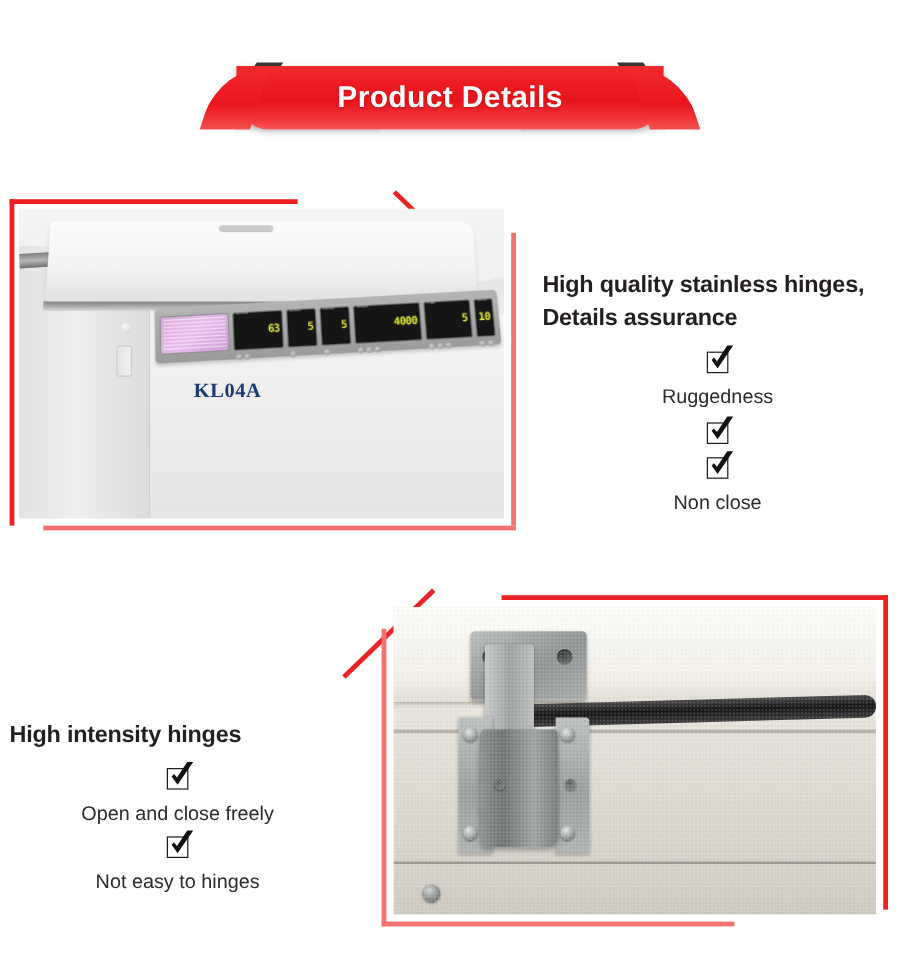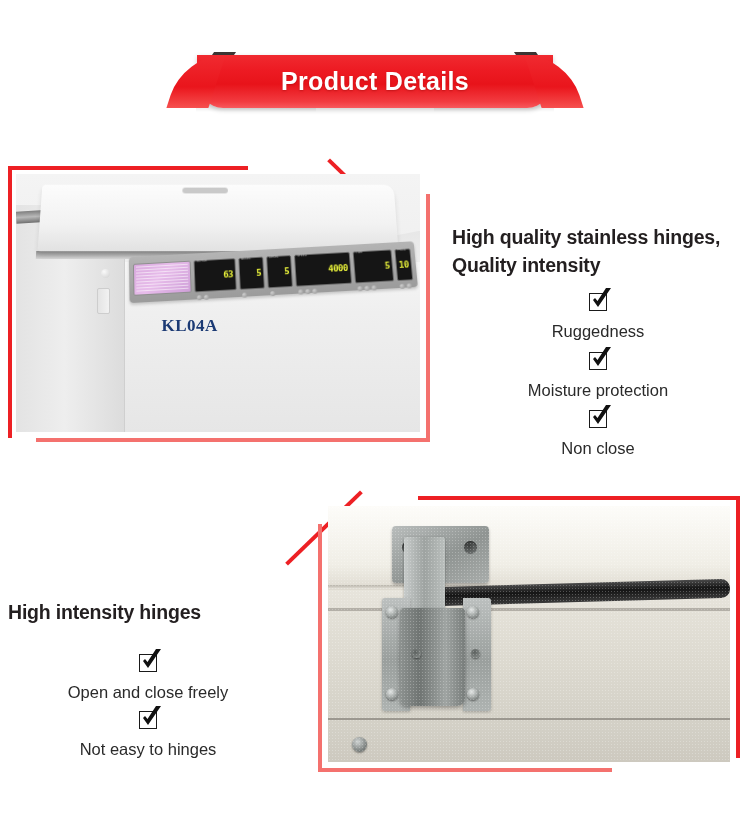--- a/index.html
+++ b/index.html
@@ -277,21 +277,21 @@
     background-image:
       radial-gradient(rgba(255,255,255,0.25) 0.5px, rgba(0,0,0,0) 0.6px),
       radial-gradient(rgba(0,0,0,0.10) 0.5px, rgba(0,0,0,0) 0.6px);
     background-size: 3px 3px, 4px 4px;
     background-position: 0 0, 2px 1px;
   }
 
   
   #text2 { left: 8px; top: 599px; width: 280px; }
   #text2 .headline { font-size: 19.5px; }
-  #text2 .checklist { margin-top: 27px; }
+  #text2 .checklist { margin-top: 13px; }
   #text2 .check-item { margin-bottom: 10px; }
 </style>
 </head>
 <body>
 
 <div class="page">
 
   <div class="banner-wrap">
     <div class="ribbon-shadow-l"></div>
     <div class="ribbon-shadow-r"></div>
@@ -380,38 +380,37 @@
         </div>
 
         <div class="cf-model">KL04A</div>
       </div>
     </div>
   </div>
 
   <div class="textblock" id="text1">
     <div class="headline">
       <span>High quality stainless hinges,</span><br>
-      <span>Quality intensity</span>
+      <span>Details assurance</span>
     </div>
     <div class="checklist">
       <div class="check-item">
         <span class="checkbox">
           <svg width="22" height="24" viewBox="0 0 22 24">
               <path d="M2 12 L7 19 L20 0 L15 0 L6.5 13 L4 10 Z" fill="#111"></path>
             </svg>
         </span>
         <span class="check-label">Ruggedness</span>
       </div>
       <div class="check-item">
         <span class="checkbox">
           <svg width="22" height="24" viewBox="0 0 22 24">
               <path d="M2 12 L7 19 L20 0 L15 0 L6.5 13 L4 10 Z" fill="#111"></path>
             </svg>
         </span>
-        <span class="check-label">Moisture protection</span>
       </div>
       <div class="check-item">
         <span class="checkbox">
           <svg width="22" height="24" viewBox="0 0 22 24">
               <path d="M2 12 L7 19 L20 0 L15 0 L6.5 13 L4 10 Z" fill="#111"></path>
             </svg>
         </span>
         <span class="check-label">Non close</span>
       </div>
     </div>

